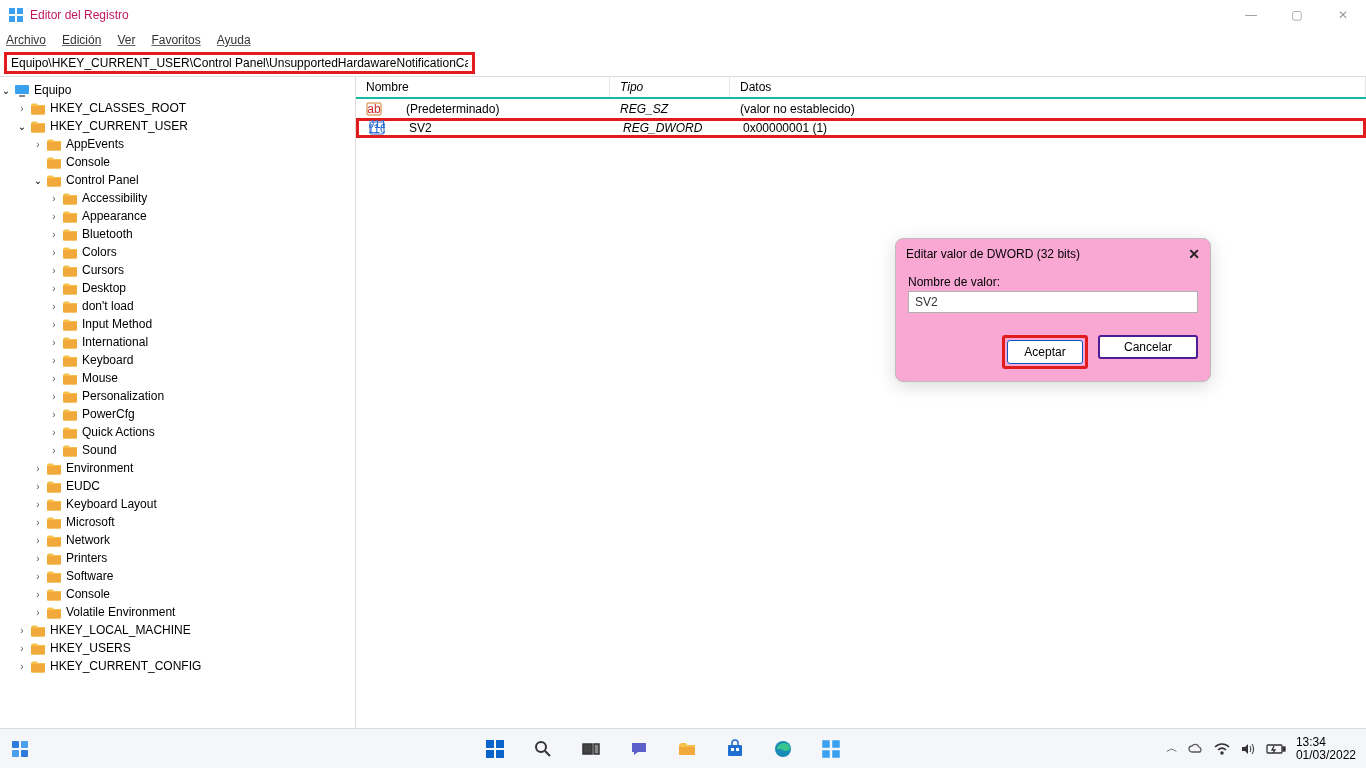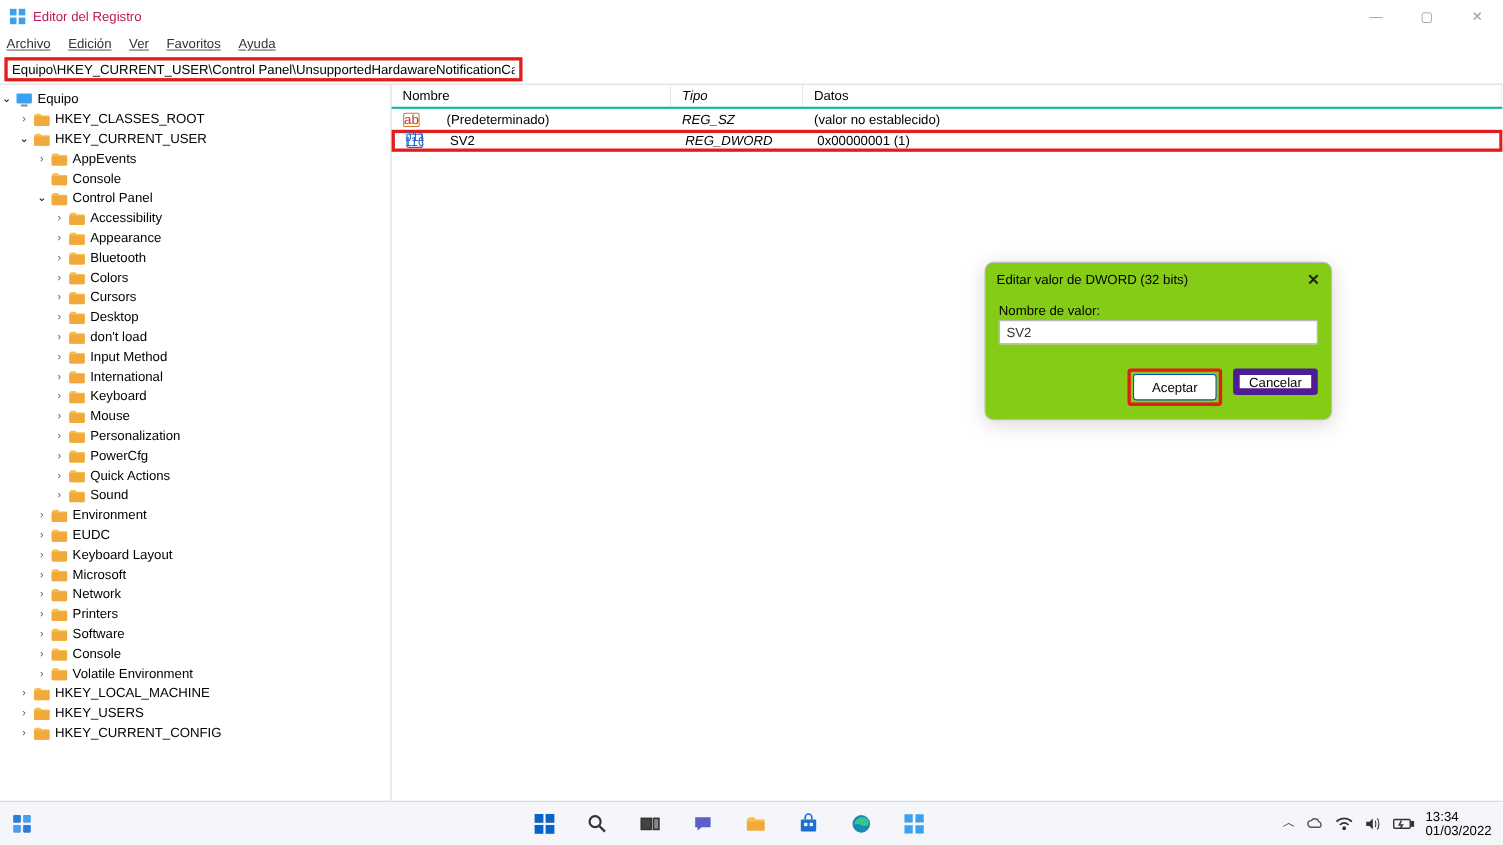--- a/index.html
+++ b/index.html
@@ -44,36 +44,36 @@
 .col-name { width: 254px; }
 .col-type { width: 120px; font-style: italic; }
 .col-data { flex: 1; }
 .list-rows { }
 .list-row { display: flex; height: 20px; align-items: center; }
 .list-row .cell { padding-left: 10px; display: flex; align-items: center; }
 .val-icon { width: 34px; height: 16px; margin-right: 6px; display:inline-flex; }
 .red-box-row { border: 3px solid #e21b1b; margin-top: -1px; }
 
 
-.dialog { position: absolute; left: 539px; top: 161px; width: 316px; background: #84cc16; border: 1px solid #bdbdbd; border-radius: 8px; box-shadow: 0 4px 18px rgba(0,0,0,0.15); }
+.dialog { position: absolute; left: 539px; top: 161px; width: 316px; background: #f9a8d4; border: 1px solid #bdbdbd; border-radius: 8px; box-shadow: 0 4px 18px rgba(0,0,0,0.15); }
 .dialog-title { height: 30px; display: flex; align-items: center; padding: 0 10px; font-size: 12px; color: #000; }
 .dialog-title .x { margin-left: auto; font-size: 14px; font-weight: bold; color: #222; }
 .dialog-body { padding: 6px 12px 12px; }
 .dlabel { color: #000; margin-bottom: 2px; }
 .din { width: 100%; height: 22px; border: 1px solid #b0b0b0; background: #fff; padding: 0 6px; margin-bottom: 8px; }
 .din[readonly] { color: #333; }
 .drow { display: flex; gap: 24px; }
 .dcol-left { width: 130px; }
 .dcol-left .valbox { border: 3px solid #e21b1b; display:inline-block; }
 .dcol-left .valbox input { width: 18px; height: 20px; border: 1px solid #0a53c4; outline: none; color:#000; text-align:left; padding-left:2px; }
 .valbox-ext { display:inline-block; width: 100px; height: 20px; border: 1px solid #7aa2de; border-left:none; vertical-align: top; background:#fff; margin-top:3px; margin-left:-4px; }
 .radio-row { display: flex; align-items: center; gap: 6px; height: 20px; }
 .radio-row input { accent-color: #0a53c4; }
 .dialog-actions { display: flex; justify-content: flex-end; gap: 10px; margin-top: 14px; }
-.dlg-btn { width: 77px; height: 24px; border: 6px solid #4c1d95; background: #fff; border-radius: 3px; }
+.dlg-btn { width: 100px; height: 24px; border: 2px solid #4c1d95; background: #fff; border-radius: 3px; }
 .dlg-btn.primary-wrap { border: 3px solid #e21b1b; padding: 2px; width: auto; height: auto; background: transparent; }
 .dlg-btn-inner { width: 76px; height: 24px; border: 1px solid #0a53c4; background: #fff; border-radius: 3px; display:flex; align-items:center; justify-content:center; }
 
 
 .taskbar { position: absolute; bottom: 0; left: 0; right: 0; height: 40px; background: #f4f6f9; border-top: 1px solid #d5dbe2; display: flex; align-items: center; }
 .task-left { width: 40px; display:flex; justify-content:center; }
 .task-center { flex: 1; display: flex; justify-content: center; gap: 8px; padding-left: 120px; }
 .task-icon { width: 40px; height: 40px; display: flex; align-items: center; justify-content: center; border-radius: 4px; }
 .task-right { display: flex; align-items: center; gap: 10px; padding-right: 10px; }
 .tray { display: flex; gap: 10px; align-items: center; color: #222; }

